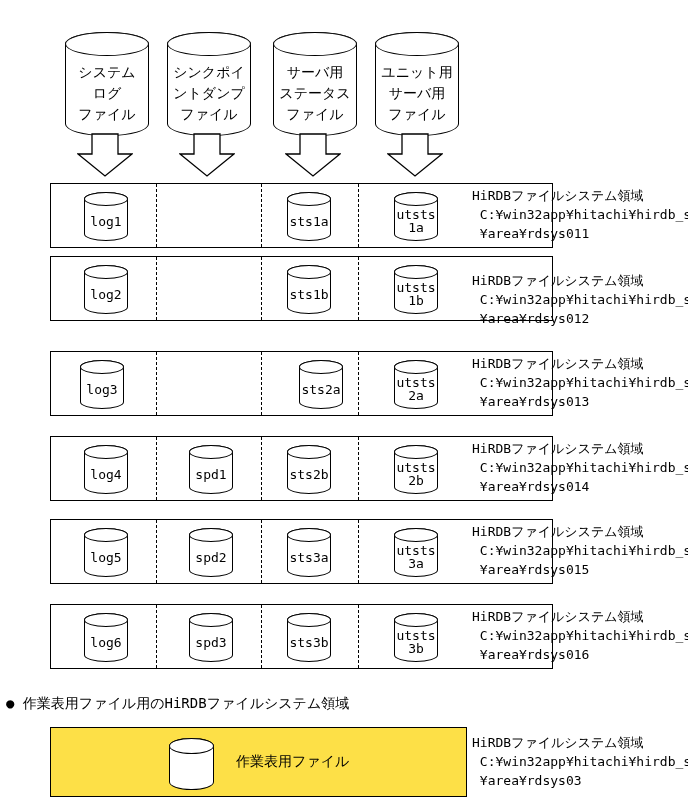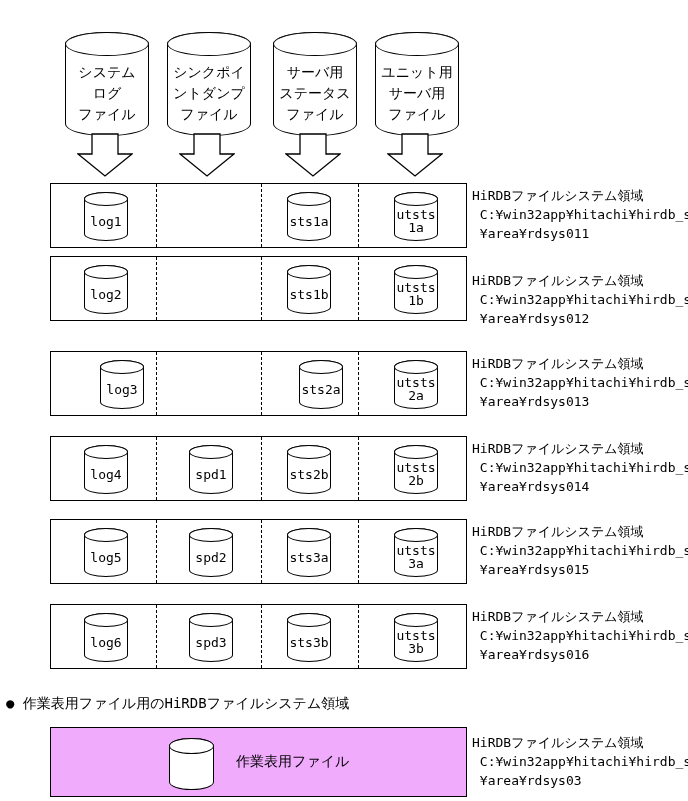--- a/index.html
+++ b/index.html
@@ -36,26 +36,26 @@
   }
   .cyl-label-sm {
     position:absolute; left:0; right:0; top:11px; bottom:2px;
     display:flex; align-items:center; justify-content:center;
     text-align:center; white-space:pre-line;
     font-size:13px; line-height:13px;
   }
   .arrow { position:absolute; }
   
   .rowbox {
-    position:absolute; left:50px; width:417px; height:65px;
+    position:absolute; left:50px; width:503px; height:65px;
     box-sizing:border-box; border:1px solid #000; background:#fff;
   }
   .workbox {
     position:absolute; left:50px; top:727px; width:417px; height:70px;
-    box-sizing:border-box; border:1px solid #000; background:#f0abfc;
+    box-sizing:border-box; border:1px solid #000; background:#fde047;
   }
   .vdash {
     position:absolute; top:0; bottom:0; width:0;
     border-left:1px dashed #000;
   }
   .rowbox .cyl-small { top:8px; }
   .area-text {
     position:absolute; left:472px; font-size:13px; line-height:19px;
     white-space:pre;
   }
@@ -139,21 +139,21 @@
     </div>
   </div>
   <div class="area-text" style="top:271px">HiRDBファイルシステム領域
  C:¥win32app¥hitachi¥hirdb_s
  ¥area¥rdsys012</div>
 
   <div class="rowbox" style="top:351px">
     <div class="vdash" style="left:105px"></div>
     <div class="vdash" style="left:210px"></div>
     <div class="vdash" style="left:307px"></div>
-    <div class="cyl cyl-small" style="left:49px">
+    <div class="cyl cyl-small" style="left:29px">
       <div class="cyl-label-sm">log3</div>
     </div>
     <div class="cyl cyl-small" style="left:248px">
       <div class="cyl-label-sm">sts2a</div>
     </div>
     <div class="cyl cyl-small" style="left:343px">
       <div class="cyl-label-sm">utsts
 2a</div>
     </div>
   </div>

